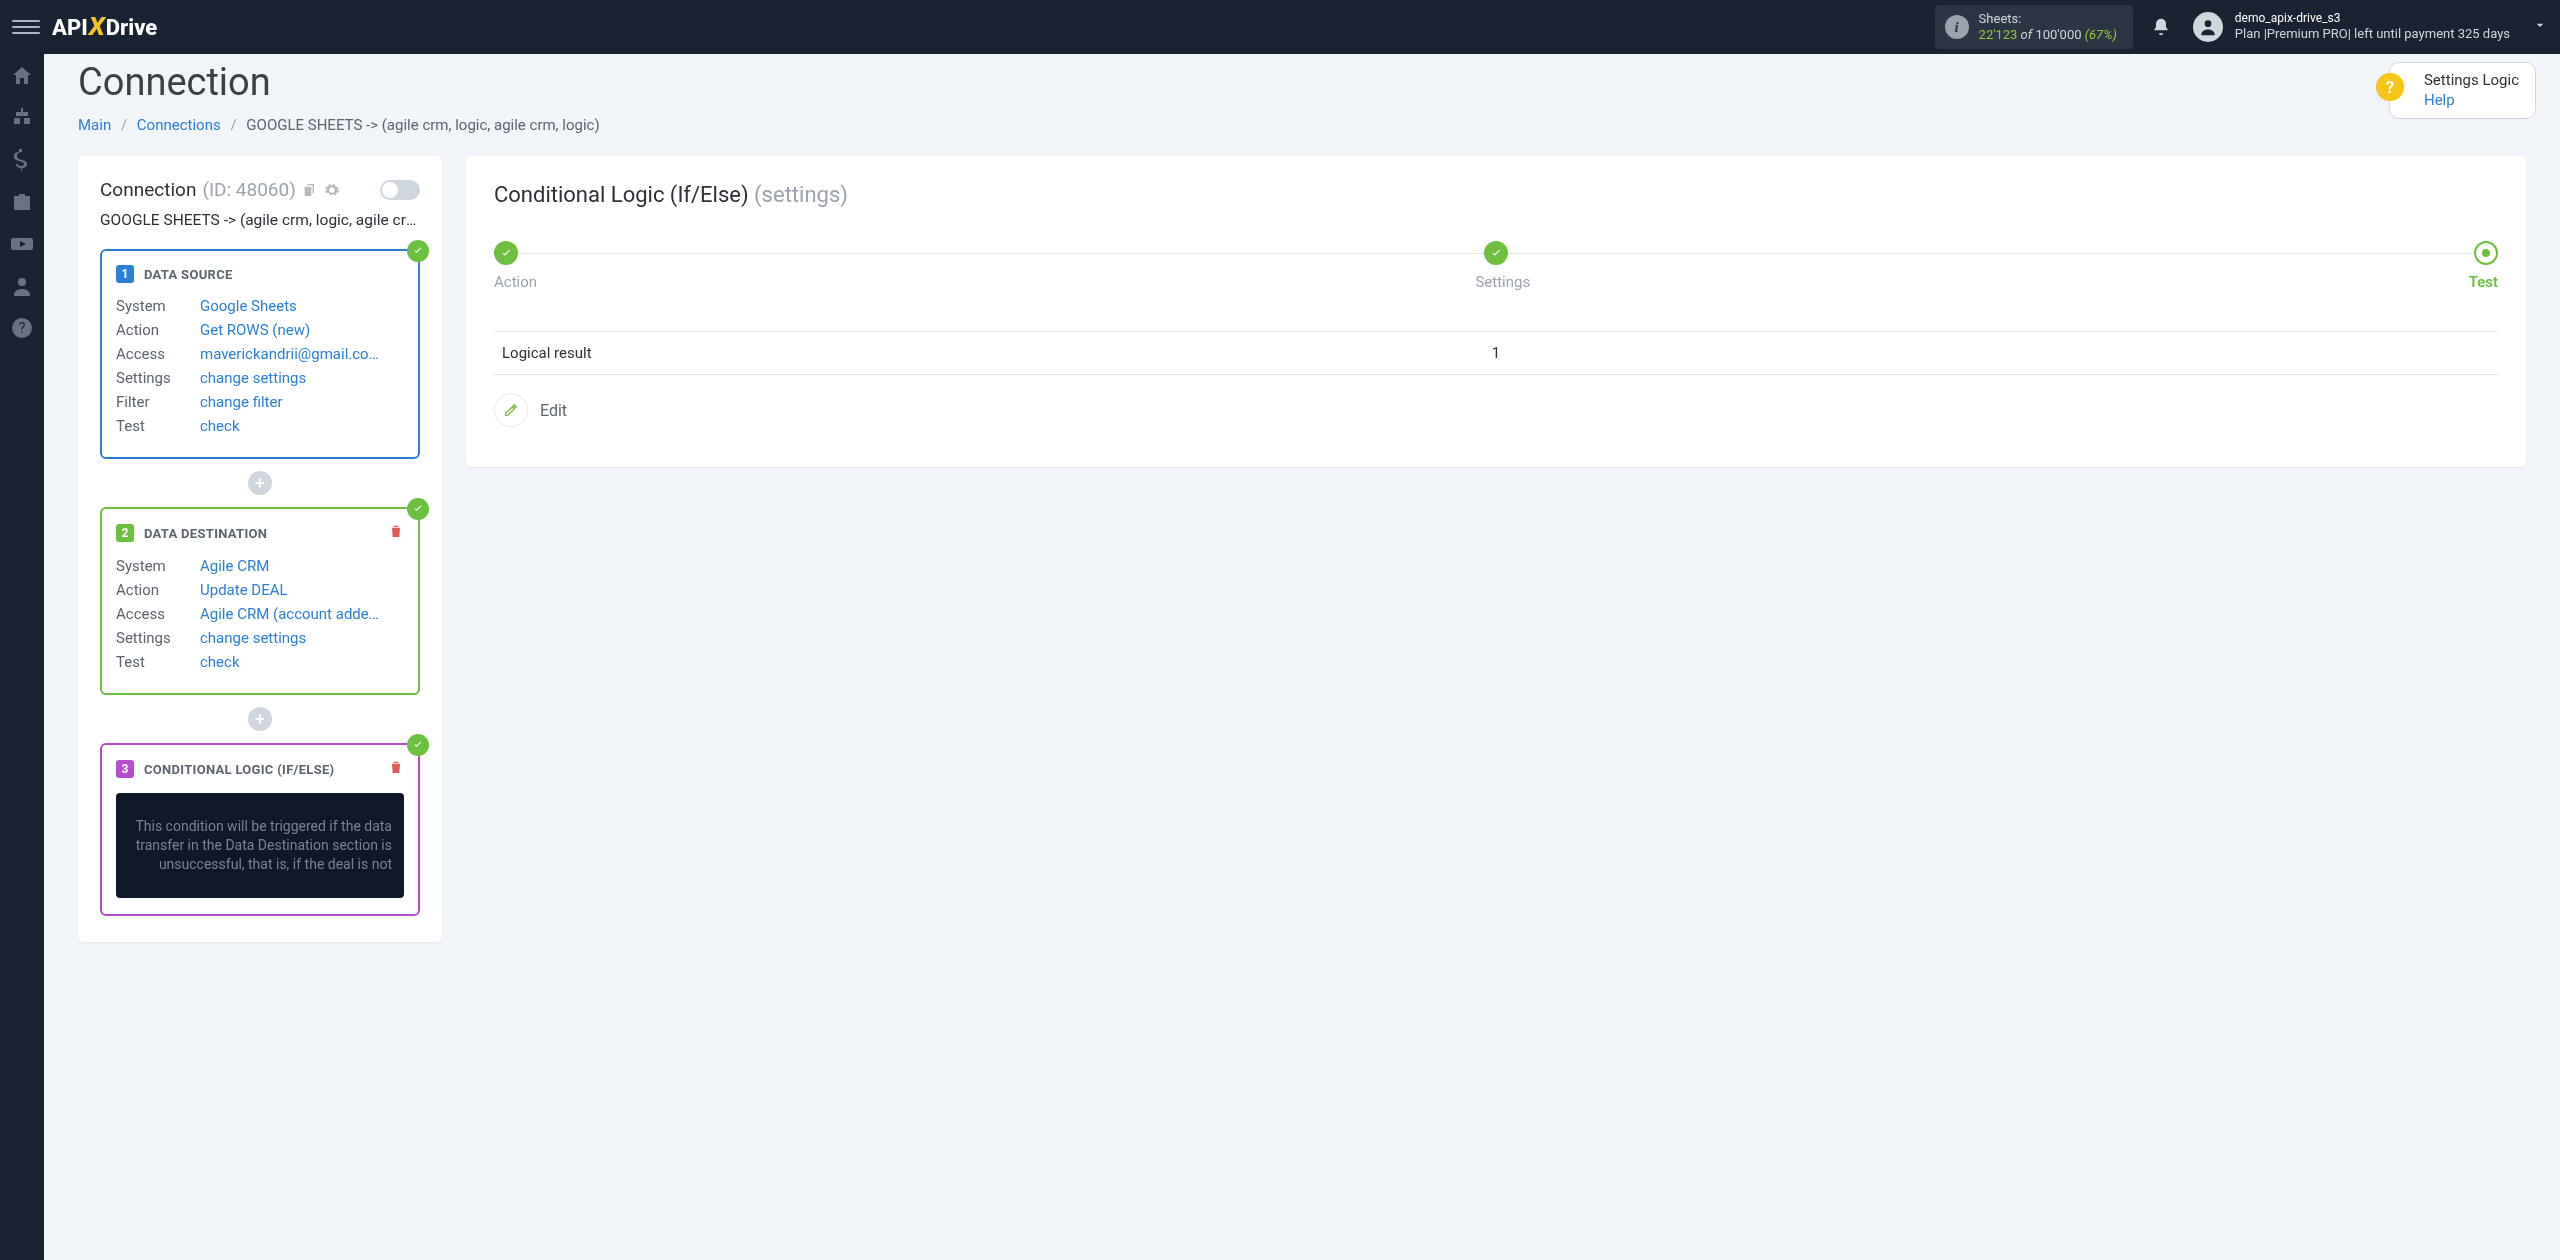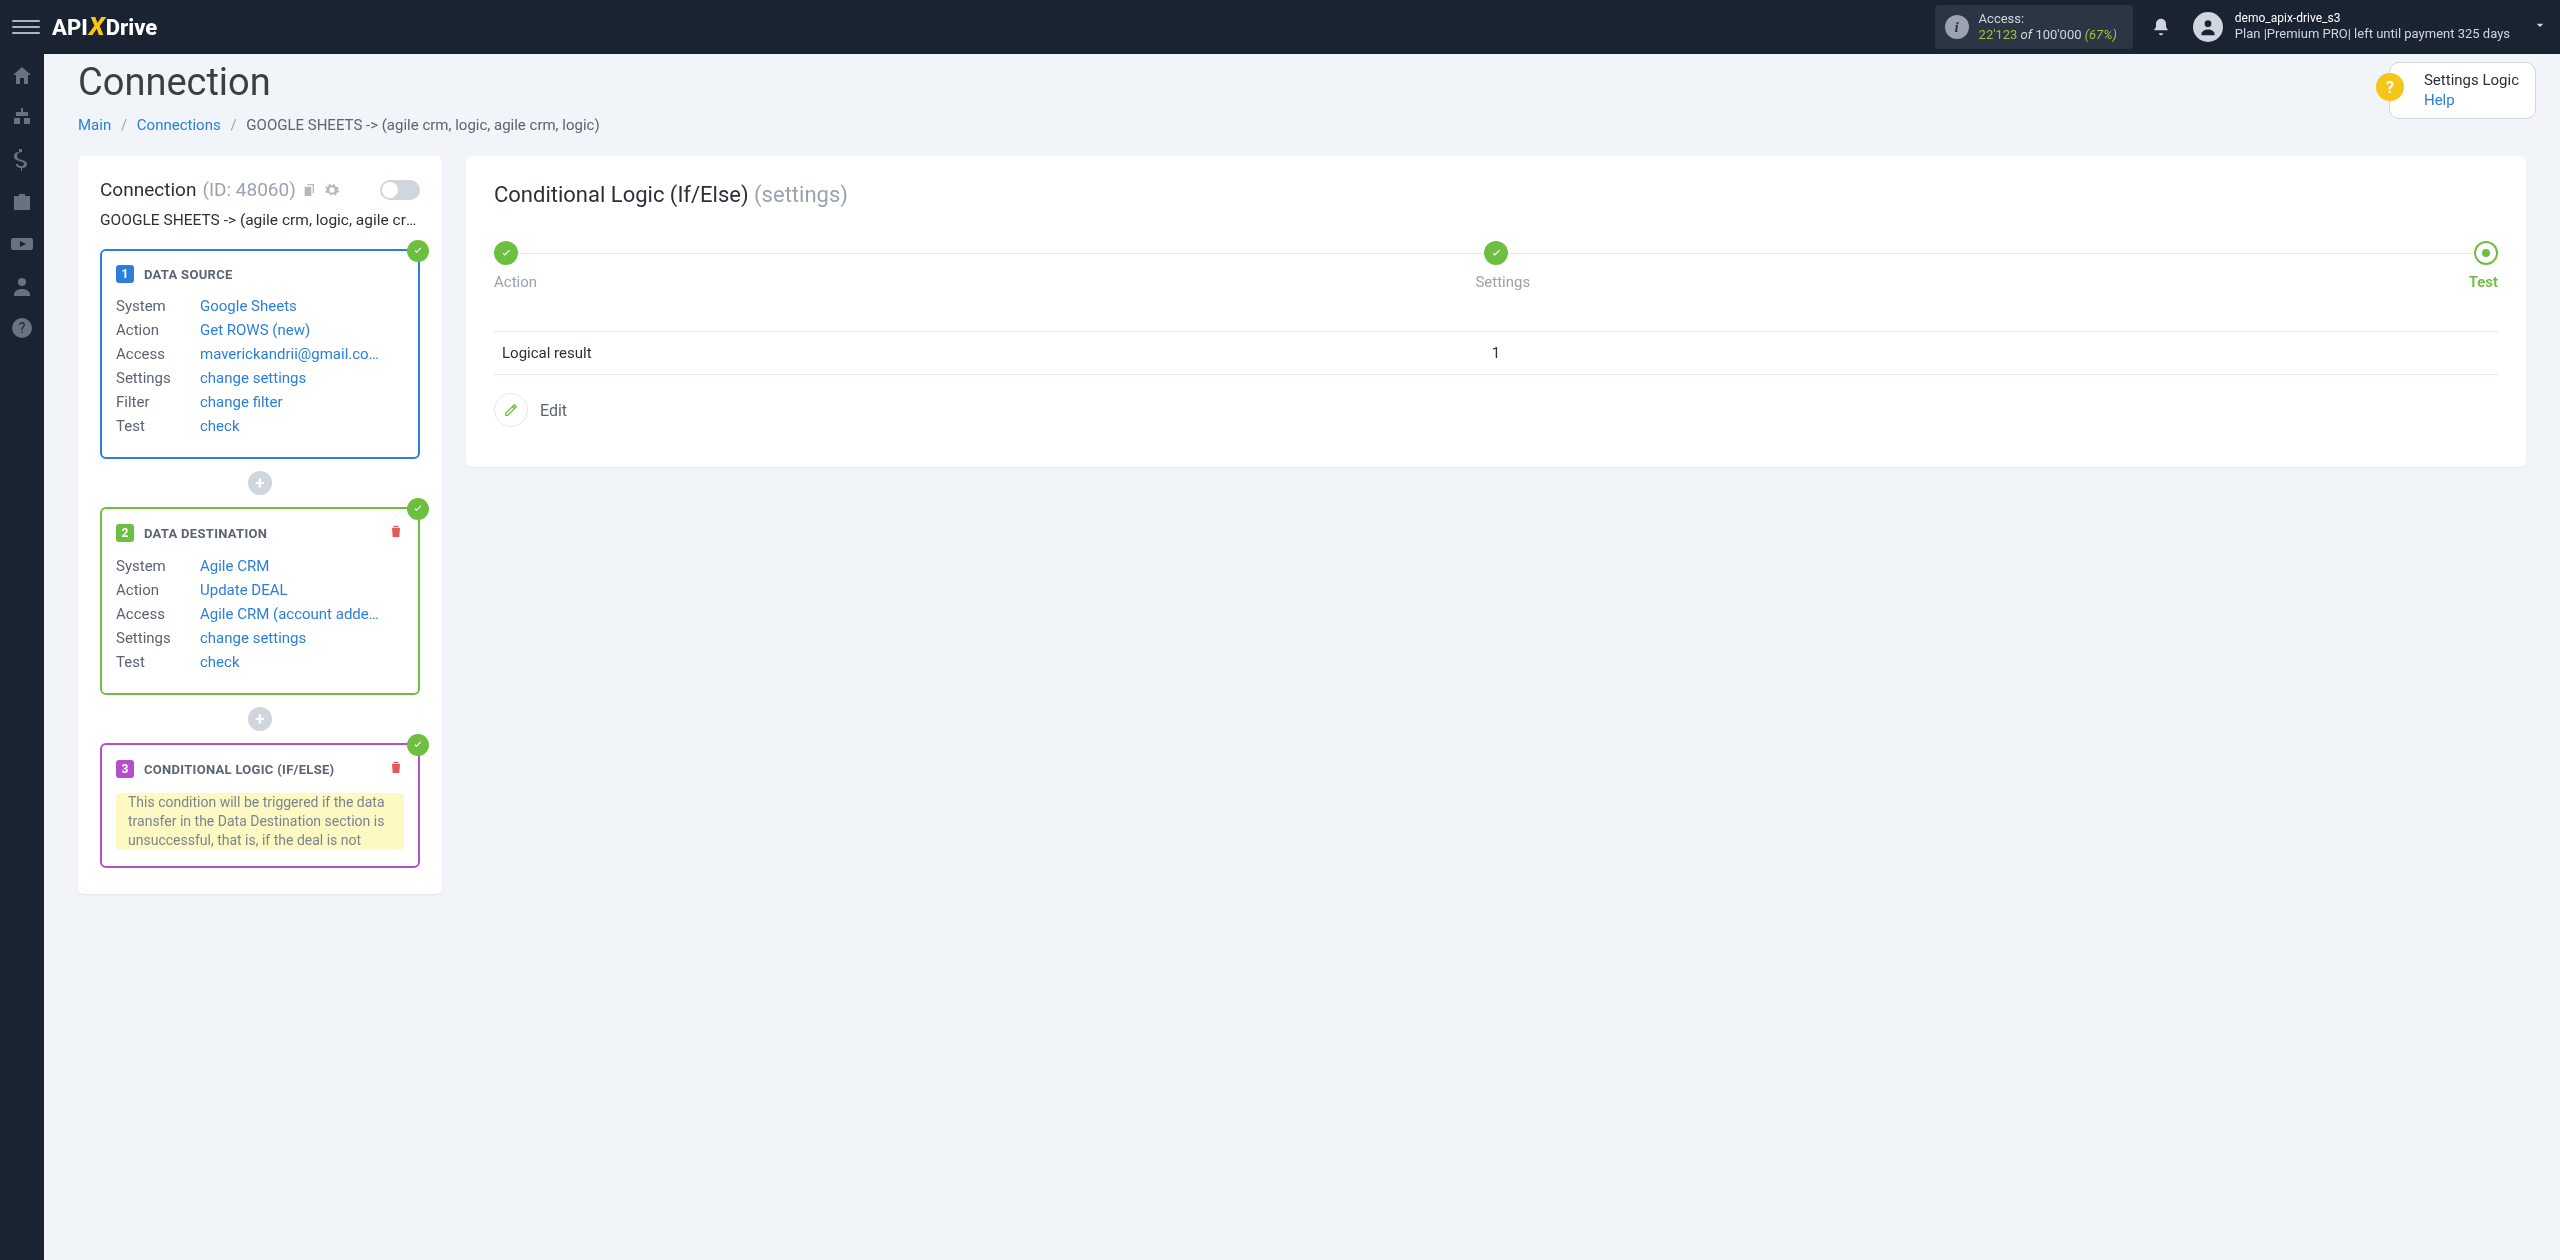--- a/index.html
+++ b/index.html
@@ -70,21 +70,21 @@
 .trash { margin-left:auto; cursor:pointer; }
 .trash svg { width:16px; height:16px; fill:#e15a5a; }
 .kv { display:flex; font-size:15px; margin-bottom:6px; }
 .kv .k { width:84px; color:#5b6470; }
 .kv .v { color:#2b7fd9; }
 .kv .v.clip { white-space:nowrap; overflow:hidden; text-overflow:ellipsis; max-width:180px; }
 
 .plus-sep { display:flex; justify-content:center; margin:12px 0; }
 .plus-btn { width:24px; height:24px; border-radius:50%; background:#cfd6de; color:#fff; font-weight:700; display:flex; align-items:center; justify-content:center; font-size:17px; cursor:pointer; }
 
-.note-box { background:#fef9c3; border-radius:4px; padding:0 12px; font-size:14px; color:#7b8490; line-height:1.35; }
+.note-box { background:#0f172a; border-radius:4px; padding:24px 12px; font-size:14px; color:#7b8490; line-height:1.35;text-align:right; }
 
 
 .right-card { flex:1; padding:26px 28px 40px; }
 .right-title { font-size:22px; color:#2b3138; }
 .right-sub { color:#9aa3ae; }
 
 .stepper { display:flex; align-items:center; margin:34px 0 8px; }
 .stepper .dot { width:24px; height:24px; border-radius:50%; display:flex; align-items:center; justify-content:center; position:relative; }
 .stepper .dot.done { background:#6dbf3f; }
 .stepper .dot.done svg { width:13px; height:13px; fill:#fff; }
@@ -121,21 +121,21 @@
     </div>
   <div class="logo">
     <span>API</span>
       <span class="x">X</span>
       <span>Drive</span>
   </div>
   <div class="top-spacer"></div>
   <div class="actions-pill">
     <div class="info-circle">i</div>
     <div class="actions-text">
-      <div class="actions-label">Access:</div>
+      <div class="actions-label">Sheets:</div>
       <div>
         <span class="actions-nums">22'123</span><span class="actions-of"> of </span><span class="actions-total">100'000</span><span class="actions-pct"> (67%)</span>
       </div>
     </div>
   </div>
   <div class="bell">
     <svg viewBox="0 0 24 24">
         <path d="M12 2a6 6 0 0 0-6 6v4l-2 3v1h16v-1l-2-3V8a6 6 0 0 0-6-6zm0 20a2.5 2.5 0 0 0 2.5-2.5h-5A2.5 2.5 0 0 0 12 22z"></path>
       </svg>
   </div>

